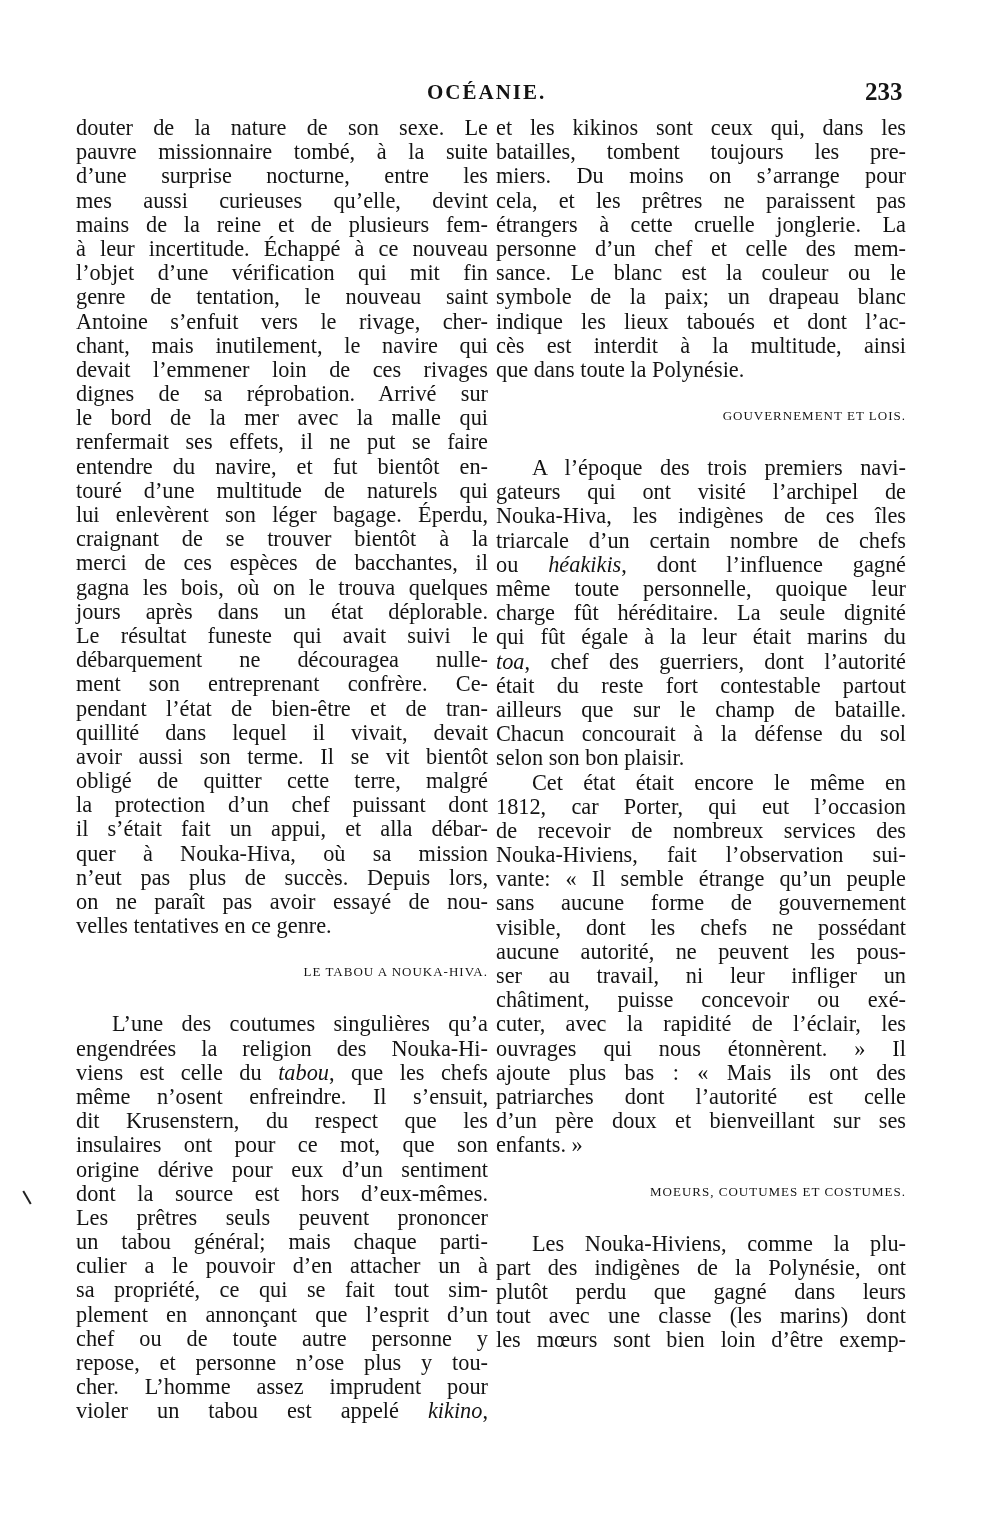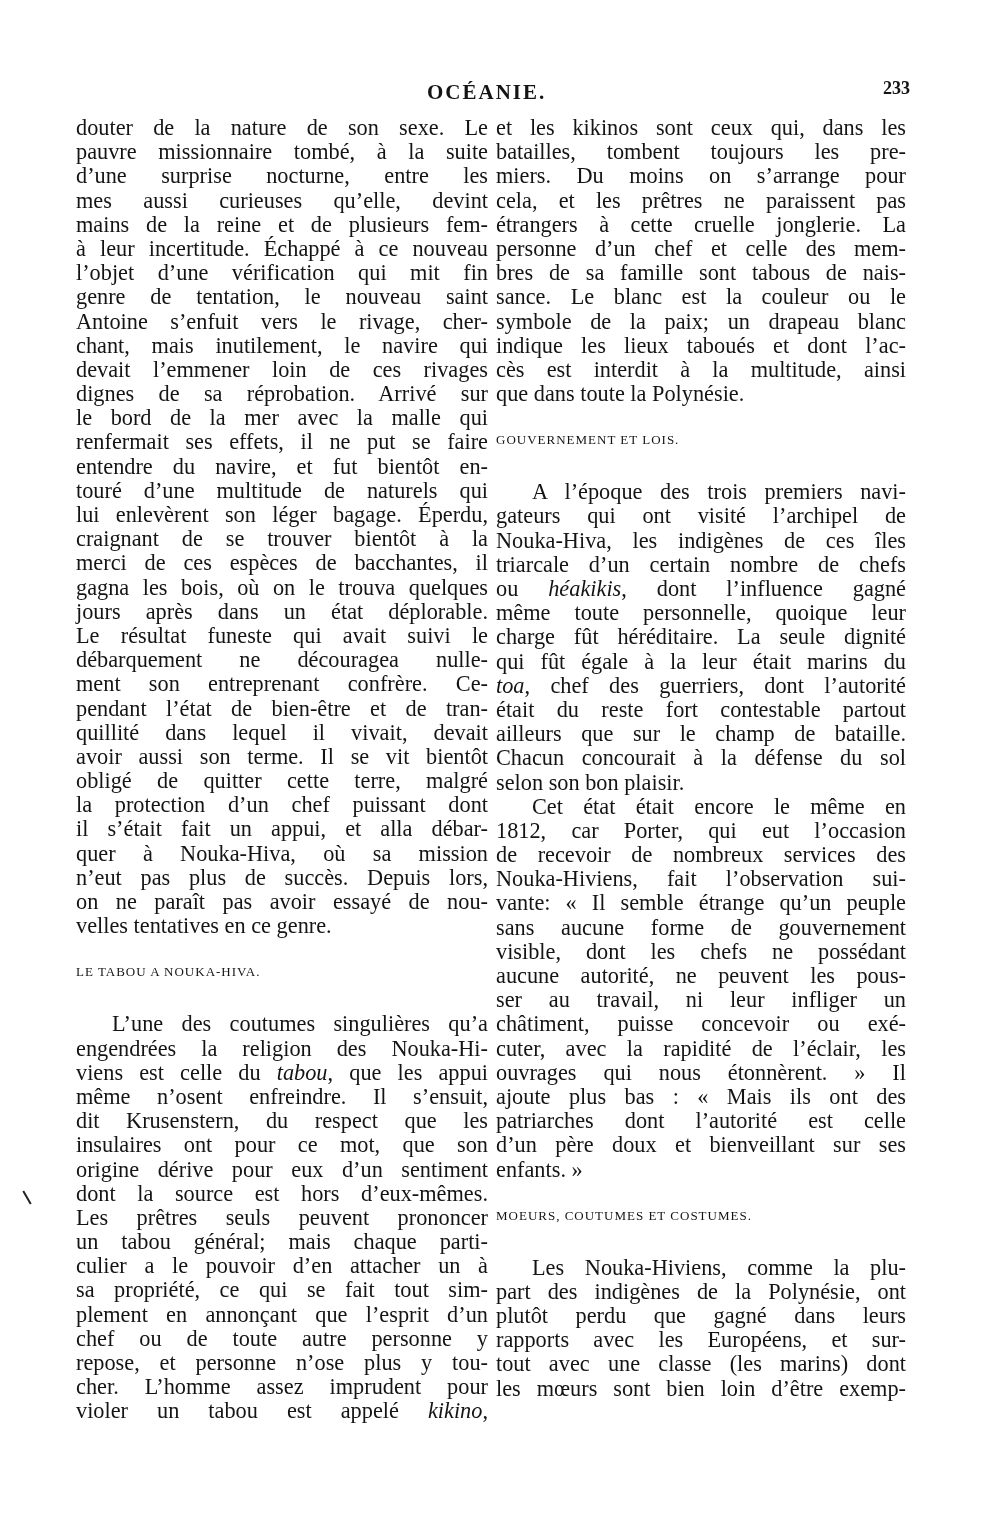--- a/index.html
+++ b/index.html
@@ -1,27 +1,27 @@
 <!DOCTYPE html>
 <html><head>
 <meta charset="utf-8">
 <style>
   html, body { margin: 0; padding: 0; background: #ffffff; }
   body { width: 999px; height: 1534px; position: relative; overflow: hidden;
          font-family: "Liberation Serif", "DejaVu Serif", serif; color: #141414; }
   .running-head { position: absolute; top: 80px; left: 16px; width: 999px; height: 30px; }
   .head-title { position: absolute; left: 411px; top: 0; font-size: 21px; letter-spacing: 2px; font-weight: bold; }
-  .page-number { position: absolute; left: 849px; top: -2px; font-size: 18px; font-weight: bold; margin-left: 18px; }
+  .page-number { position: absolute; left: 849px; top: -2px; font-size: 25px; font-weight: bold; }
   .column { position: absolute; top: 116px; width: 412px; }
   .col-left { left: 76px; }
   .col-right { left: 496px; top: 116px; width: 410px; }
   .line { font-size: 22.3px; line-height: 24.2px; text-align: justify; text-align-last: justify; white-space: nowrap; height: 24.2px; overflow: visible; }
   .line.last { text-align-last: left; }
   .line.indent { padding-left: 36px; }
-  .heading { font-size: 13px; letter-spacing: 1px; text-align: left; height: 24px; line-height: 24px; margin: 22px 0 28px 0; font-weight: normal; }
+  .heading { font-size: 13px; letter-spacing: 1px; text-align: right; height: 24px; line-height: 24px; margin: 22px 0 28px 0; font-weight: normal; }
   em { font-style: italic; }
   .margin-mark { position: absolute; left: 22px; top: 1190px; width: 10px; height: 14px; }
   .margin-mark::before { content: ""; position: absolute; left: 4px; top: 0; width: 2px; height: 15px; background: #222; transform: rotate(-30deg); }
 </style>
 </head>
 <body>
 
 <div class="running-head">
   <span class="head-title">OCÉANIE.</span>
   <span class="page-number">233</span>
@@ -63,21 +63,21 @@
       <div class="line"><span>il s’était fait un appui, et alla débar-</span></div>
       <div class="line"><span>quer à Nouka-Hiva, où sa mission</span></div>
       <div class="line"><span>n’eut pas plus de succès. Depuis lors,</span></div>
       <div class="line"><span>on ne paraît pas avoir essayé de nou-</span></div>
       <div class="line last"><span>velles tentatives en ce genre.</span></div>
     </div>
   <div class="heading">LE TABOU A NOUKA-HIVA.</div>
   <div id="lp2">
       <div class="line indent"><span>L’une des coutumes singulières qu’a</span></div>
       <div class="line"><span>engendrées la religion des Nouka-Hi-</span></div>
-      <div class="line"><span>viens est celle du </span><em>tabou</em><span>, que les appui</span></div>
+      <div class="line"><span>viens est celle du </span><em>tabou</em><span>, que les chefs</span></div>
       <div class="line"><span>même n’osent enfreindre. Il s’ensuit,</span></div>
       <div class="line"><span>dit Krusenstern, du respect que les</span></div>
       <div class="line"><span>insulaires ont pour ce mot, que son</span></div>
       <div class="line"><span>origine dérive pour eux d’un sentiment</span></div>
       <div class="line"><span>dont la source est hors d’eux-mêmes.</span></div>
       <div class="line"><span>Les prêtres seuls peuvent prononcer</span></div>
       <div class="line"><span>un tabou général; mais chaque parti-</span></div>
       <div class="line"><span>culier a le pouvoir d’en attacher un à</span></div>
       <div class="line"><span>sa propriété, ce qui se fait tout sim-</span></div>
       <div class="line"><span>plement en annonçant que l’esprit d’un</span></div>
@@ -89,21 +89,20 @@
 </div>
 
 <div class="column col-right">
   <div id="rp1">
       <div class="line"><span>et les kikinos sont ceux qui, dans les</span></div>
       <div class="line"><span>batailles, tombent toujours les pre-</span></div>
       <div class="line"><span>miers. Du moins on s’arrange pour</span></div>
       <div class="line"><span>cela, et les prêtres ne paraissent pas</span></div>
       <div class="line"><span>étrangers à cette cruelle jonglerie. La</span></div>
       <div class="line"><span>personne d’un chef et celle des mem-</span></div>
-      <div class="line"><span>bres de sa famille sont tabous de nais-</span></div>
       <div class="line"><span>sance. Le blanc est la couleur ou le</span></div>
       <div class="line"><span>symbole de la paix; un drapeau blanc</span></div>
       <div class="line"><span>indique les lieux taboués et dont l’ac-</span></div>
       <div class="line"><span>cès est interdit à la multitude, ainsi</span></div>
       <div class="line last"><span>que dans toute la Polynésie.</span></div>
     </div>
   <div class="heading">GOUVERNEMENT ET LOIS.</div>
   <div id="rp2">
       <div class="line indent"><span>A l’époque des trois premiers navi-</span></div>
       <div class="line"><span>gateurs qui ont visité l’archipel de</span></div>
@@ -135,17 +134,16 @@
       <div class="line"><span>ajoute plus bas : « Mais ils ont des</span></div>
       <div class="line"><span>patriarches dont l’autorité est celle</span></div>
       <div class="line"><span>d’un père doux et bienveillant sur ses</span></div>
       <div class="line last"><span>enfants. »</span></div>
     </div>
   <div class="heading">MOEURS, COUTUMES ET COSTUMES.</div>
   <div id="rp4">
       <div class="line indent"><span>Les Nouka-Hiviens, comme la plu-</span></div>
       <div class="line"><span>part des indigènes de la Polynésie, ont</span></div>
       <div class="line"><span>plutôt perdu que gagné dans leurs</span></div>
-      <div class="line"><span>rapports avec les Européens, et sur-</span></div>
       <div class="line"><span>tout avec une classe (les marins) dont</span></div>
       <div class="line"><span>les mœurs sont bien loin d’être exemp-</span></div>
     </div>
 </div>
 
 </body></html>

